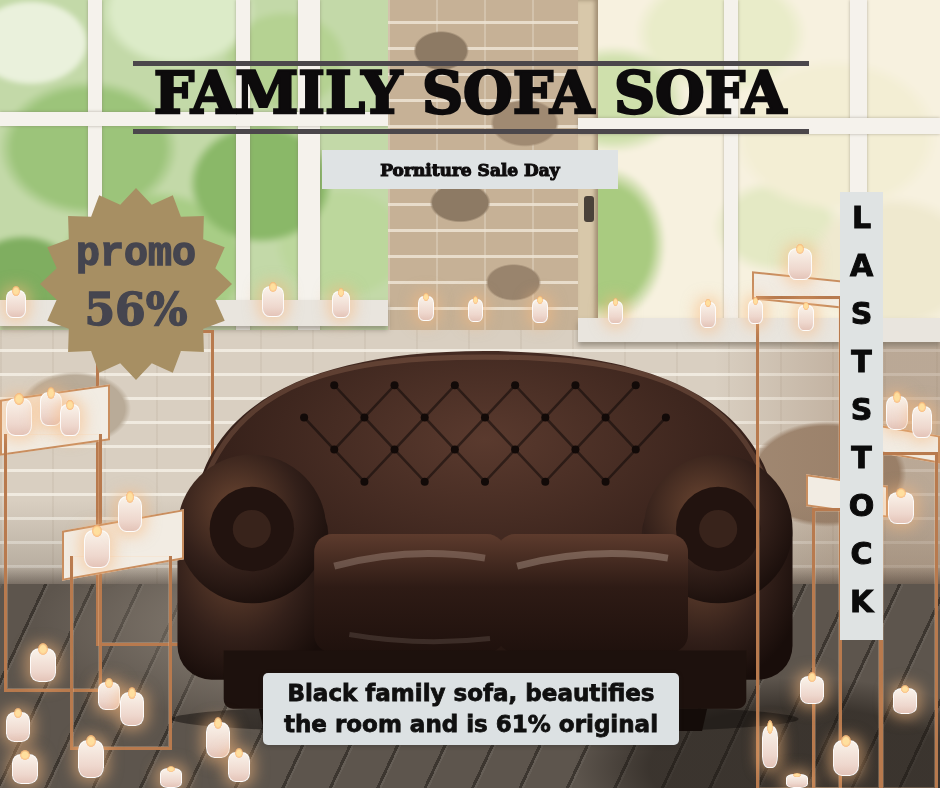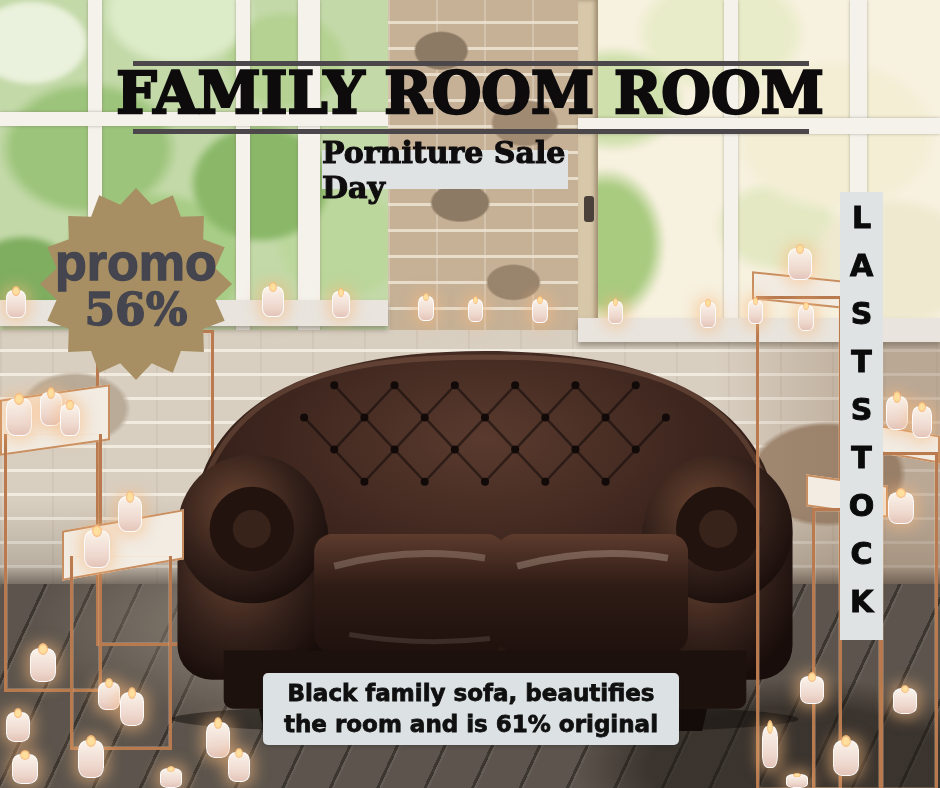--- a/index.html
+++ b/index.html
@@ -78,28 +78,28 @@
     box-shadow:0 0 14px 5px rgba(250,185,125,.5);}
   .candle i{position:absolute;left:30%;top:-18%;width:40%;height:36%;
     background:radial-gradient(#ffdf9e 0 40%, rgba(249,176,110,.8) 70%, transparent 75%);
     border-radius:50%;}
 
   
   .rule{background:#4b474b;height:5px;}
   .title{left:0;top:63px;width:940px;text-align:center;
     font-family:"DejaVu Serif",serif;font-weight:900;font-size:57px;line-height:60px;
     color:#0d0b0c;letter-spacing:0px;-webkit-text-stroke:2.4px #0d0b0c;}
-  .subtitle{left:322px;top:150px;width:246px;height:39px;background:#dfe3e4;
+  .subtitle{left:322px;top:150px;width:296px;height:39px;background:#dfe3e4;
     display:flex;align-items:center;justify-content:center;
-    font-family:"DejaVu Serif",serif;font-weight:900;font-size:30px;color:#0f0d0e;
+    font-family:"DejaVu Serif",serif;font-weight:900;font-size:17px;color:#0f0d0e;
     -webkit-text-stroke:1.1px #0f0d0e;}
   .badge{left:40px;top:188px;width:192px;height:192px;}
   .badge svg{left:0;top:0;}
   .badge .t1{left:0;top:44px;width:192px;text-align:center;
-    font-family:Liberation Sans, sans-serif;font-weight:900;font-size:52px;color:#45454f;
+    font-family:Liberation Mono, monospace;font-weight:900;font-size:40px;color:#45454f;
     -webkit-text-stroke:1.4px #45454f;}
   .badge .t2{left:0;top:96px;width:192px;text-align:center;
     font-family:"DejaVu Serif",serif;font-weight:900;font-size:44px;color:#45454f;
     -webkit-text-stroke:1.4px #45454f;}
   .laststock{left:840px;top:192px;width:43px;height:448px;background:#dfe3e3;
     display:flex;align-items:center;justify-content:center;overflow:hidden;}
   .laststock span{position:static;writing-mode:vertical-rl;text-orientation:upright;
     font-weight:900;font-size:30px;letter-spacing:13px;color:#0b0b0b;
     -webkit-text-stroke:1px #0b0b0b;}
   .caption{left:263px;top:673px;width:416px;height:72px;background:#dce1e3;
@@ -317,21 +317,21 @@
       <i></i>
     </div>
   <div class="candle" style="left:762px;top:726px;width:16px;height:42px">
       <i></i>
     </div>
   <div class="candle" style="left:786px;top:774px;width:22px;height:14px">
       <i></i>
     </div>
 
   <div class="rule" style="left:133px;top:61px;width:676px"></div>
-  <div class="title">FAMILY ROOM ROOM</div>
+  <div class="title">FAMILY SOFA SOFA</div>
   <div class="rule" style="left:133px;top:129px;width:676px"></div>
   <div class="subtitle">Porniture Sale Day</div>
 
   <div class="badge">
     <svg width="192" height="192" viewBox="0 0 190 190">
       <polygon fill="#a78f63" points="190,95 173.5,110.6 182.8,131.4 161.5,139.4 162.2,162.2 139.4,161.5 131.4,182.8 110.6,173.5 95,190 79.4,173.5 58.6,182.8 50.6,161.5 27.8,162.2 28.5,139.4 7.2,131.4 16.5,110.6 0,95 16.5,79.4 7.2,58.6 28.5,50.6 27.8,27.8 50.6,28.5 58.6,7.2 79.4,16.5 95,0 110.6,16.5 131.4,7.2 139.4,28.5 162.2,27.8 161.5,50.6 182.8,58.6 173.5,79.4"></polygon>
     </svg>
     <div class="t1">promo</div>
     <div class="t2">56%</div>
   </div>

